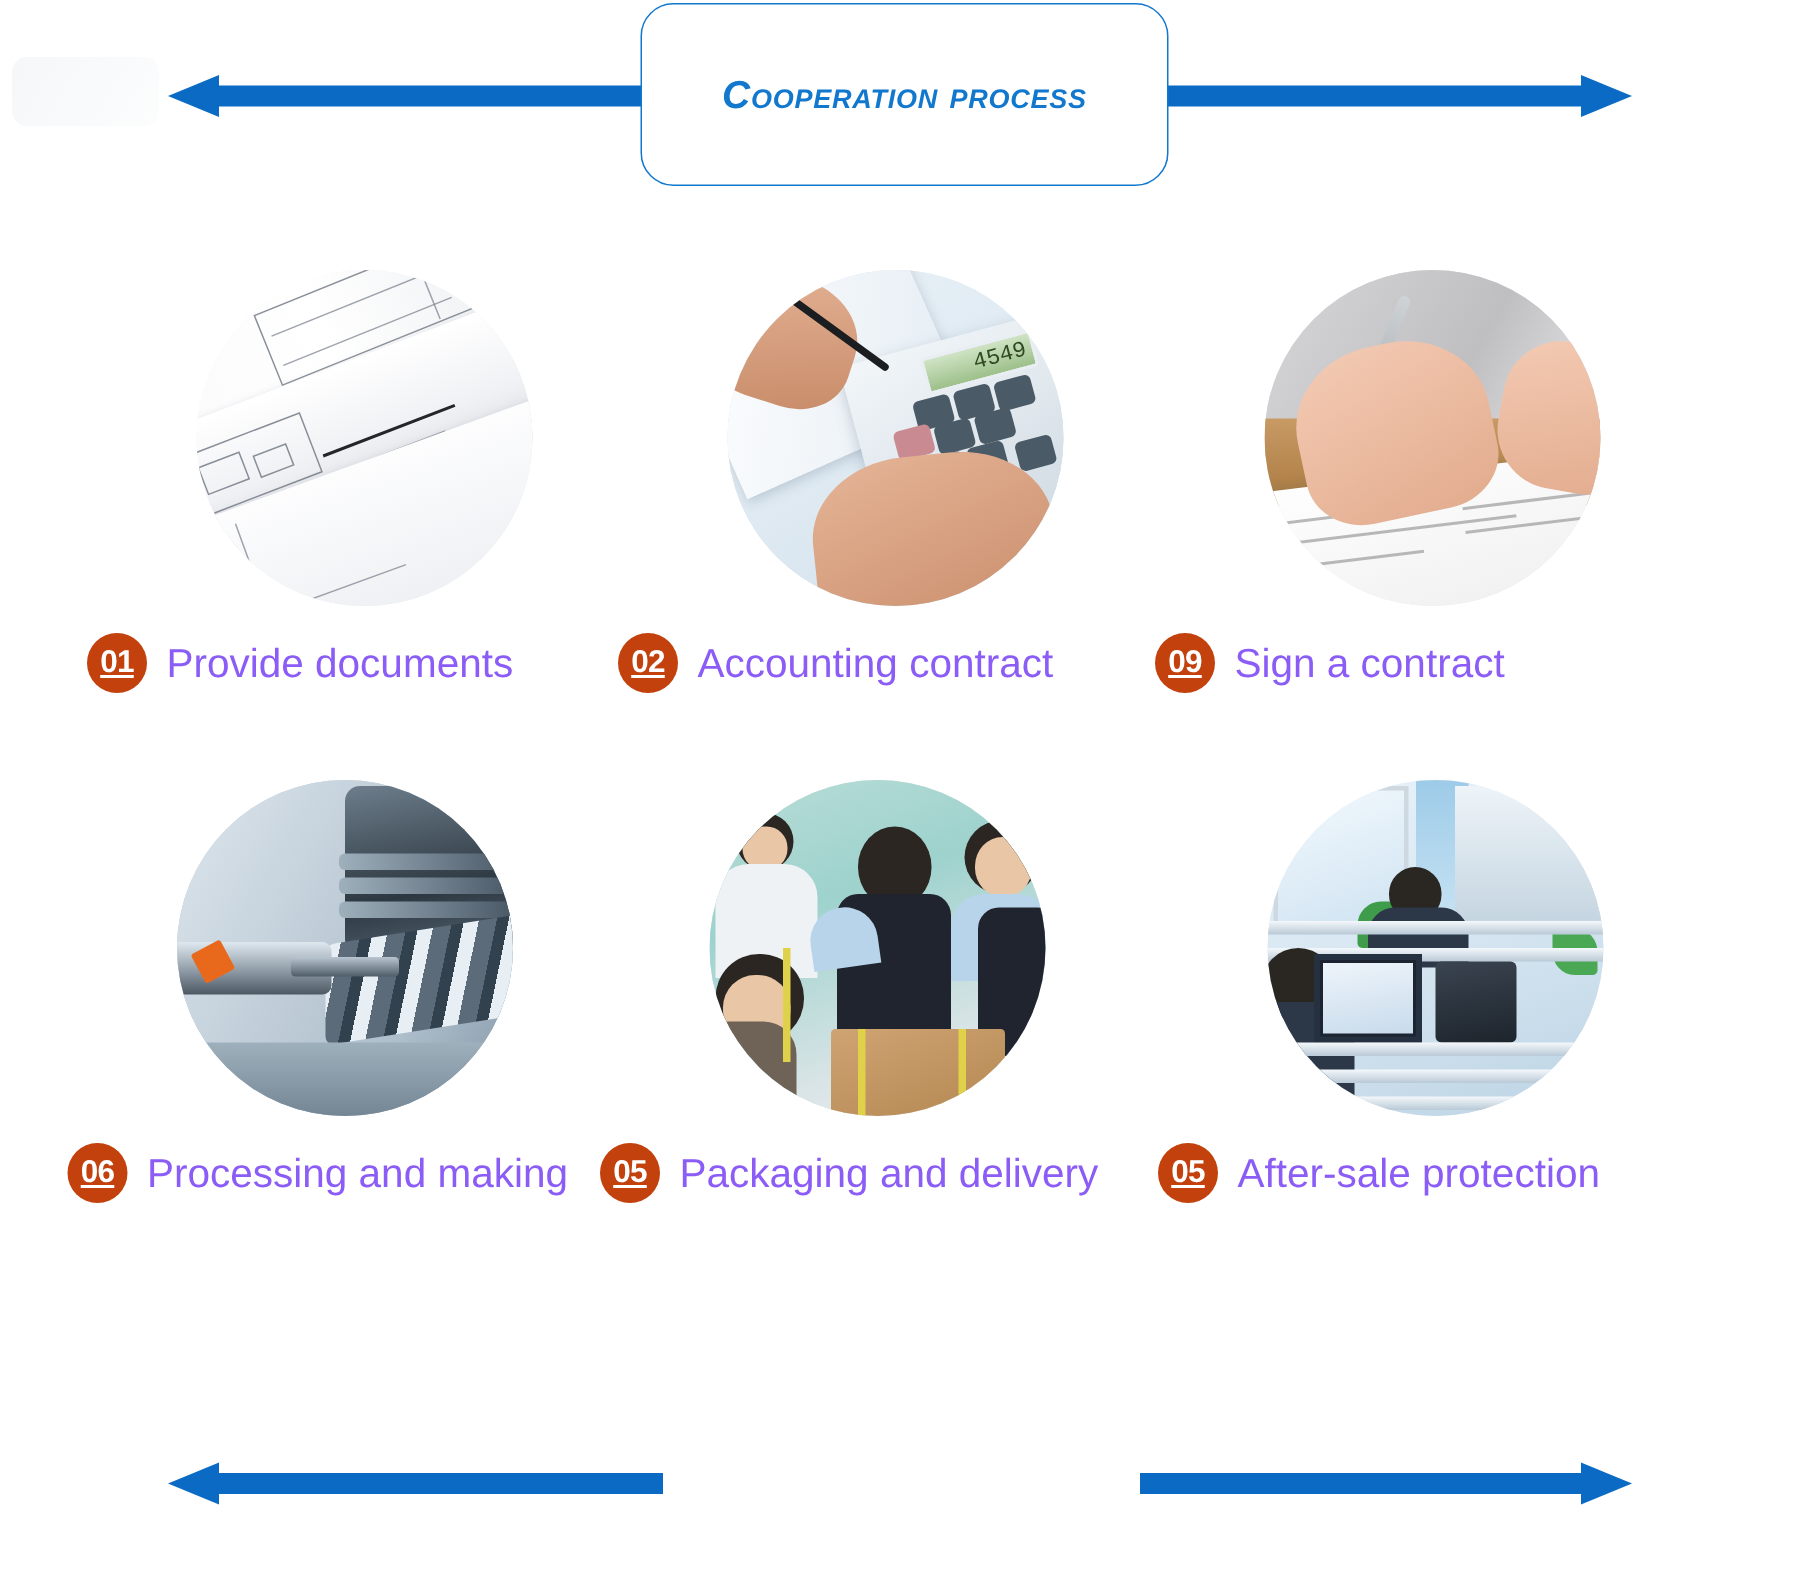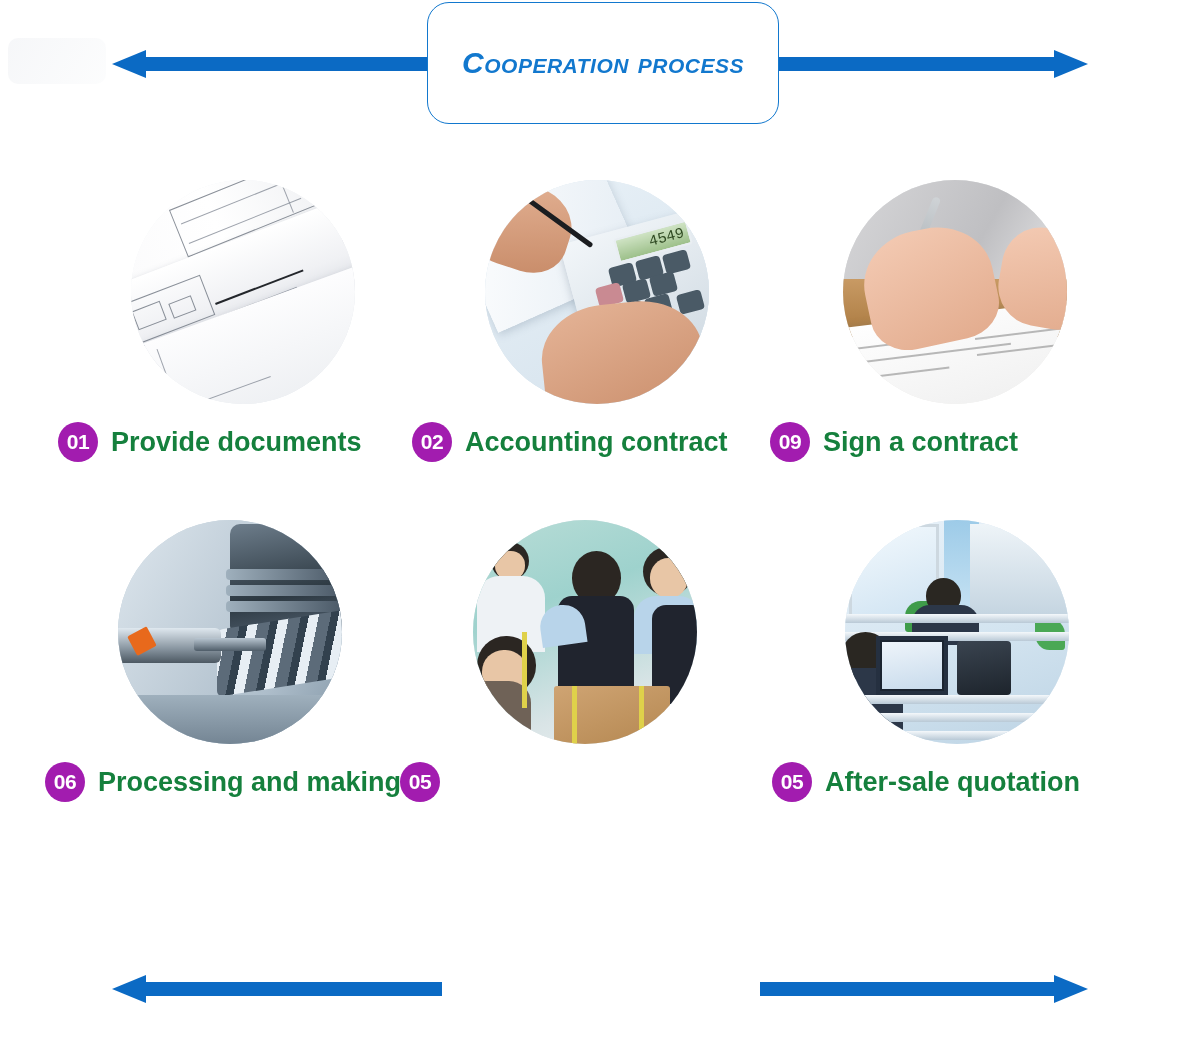--- a/index.html
+++ b/index.html
@@ -36,21 +36,21 @@
     border:1.6px solid #1278ce;
     border-radius:22px;
     background:#ffffff;
     box-sizing:border-box;
     display:flex;align-items:center;justify-content:center;
   }
   .banner-title{
     color:#1278ce;
     font-style:italic;
     font-weight:bold;
-    font-size:30px;
+    font-size:26px;
     font-variant:small-caps;
     letter-spacing:0.5px;
     white-space:nowrap;
   }
 
   
   .steps{position:absolute;left:0;top:180px;width:1200px;}
   .row{position:relative;height:340px;}
   .step{position:absolute;width:370px;}
 
@@ -65,31 +65,31 @@
   .circle .scene{position:absolute;inset:0;}
 
   .caption{
     display:flex;align-items:center;
     margin-top:18px;
     white-space:nowrap;
   }
   .badge{
     flex:0 0 auto;
     width:40px;height:40px;border-radius:50%;
-    background:#a21caf;color:#ffffff;
+    background:#c2410c;color:#ffffff;
     font-size:21px;font-weight:bold;
     display:flex;align-items:center;justify-content:center;
     letter-spacing:-0.5px;
+    text-decoration:underline;
   }
   .caption-label{
     margin-left:13px;
-    color:#15803d;
+    color:#8b5cf6;
     font-size:27px;
     line-height:1;
-    font-weight:bold;
   }
 
   
   .bp{background:linear-gradient(135deg,#ffffff 0%,#f4f5f7 45%,#e4e7ec 100%);}
   .bp .roll{position:absolute;background:linear-gradient(90deg,#fbfbfc,#ffffff 35%,#e6e8ec 100%);
             box-shadow:0 2px 6px rgba(120,130,145,.35);}
   .bp .r1{left:-10%;top:-12%;width:135%;height:52%;transform:rotate(-22deg);border-radius:6px;}
   .bp .r2{left:-18%;top:26%;width:140%;height:40%;transform:rotate(-21deg);border-radius:50px/10px;
           background:linear-gradient(180deg,#ffffff,#f0f1f4 60%,#d9dce2);}
   .bp .r3{left:-22%;top:58%;width:145%;height:46%;transform:rotate(-20deg);border-radius:4px;
@@ -351,20 +351,21 @@
             <div class="shirt" style="left:-4%;top:72%;width:30%;height:30%;background:#6f6257;"></div>
 
             <div class="box" style="left:36%;top:74%;width:52%;height:30%;"></div>
             <div class="strap" style="left:44%;top:74%;width:5px;height:30%;"></div>
             <div class="strap" style="left:74%;top:74%;width:5px;height:30%;"></div>
             <div class="strap" style="left:22%;top:50%;width:5px;height:34%;"></div>
           </div>
         </div>
         <div class="caption">
           <div class="badge">05</div>
+          <div class="caption-label">Packaging and delivery</div>
         </div>
       </div>
 
       <div class="step" style="left:772px;top:0;">
         <div class="circle">
           <div class="scene off">
             <div class="bg"></div>
             <div class="win"></div>
             <div class="curtain"></div>
             <div class="panel" style="left:56%;top:2%;width:44%;height:40%;"></div>
@@ -380,21 +381,21 @@
                 <div class="screen"></div>
               </div>
             <div class="tower"></div>
             <div class="rail" style="left:0;top:78%;width:100%;"></div>
             <div class="rail" style="left:0;top:86%;width:100%;"></div>
             <div class="rail" style="left:0;top:94%;width:100%;"></div>
           </div>
         </div>
         <div class="caption">
           <div class="badge">05</div>
-          <div class="caption-label">After-sale quotation</div>
+          <div class="caption-label">After-sale protection</div>
         </div>
       </div>
     </div>
   </div>
 
   <div class="banner bottom">
     <div class="arrow arrow-left">
       <div class="arrow-head"></div>
       <div class="arrow-shaft"></div>
     </div>

